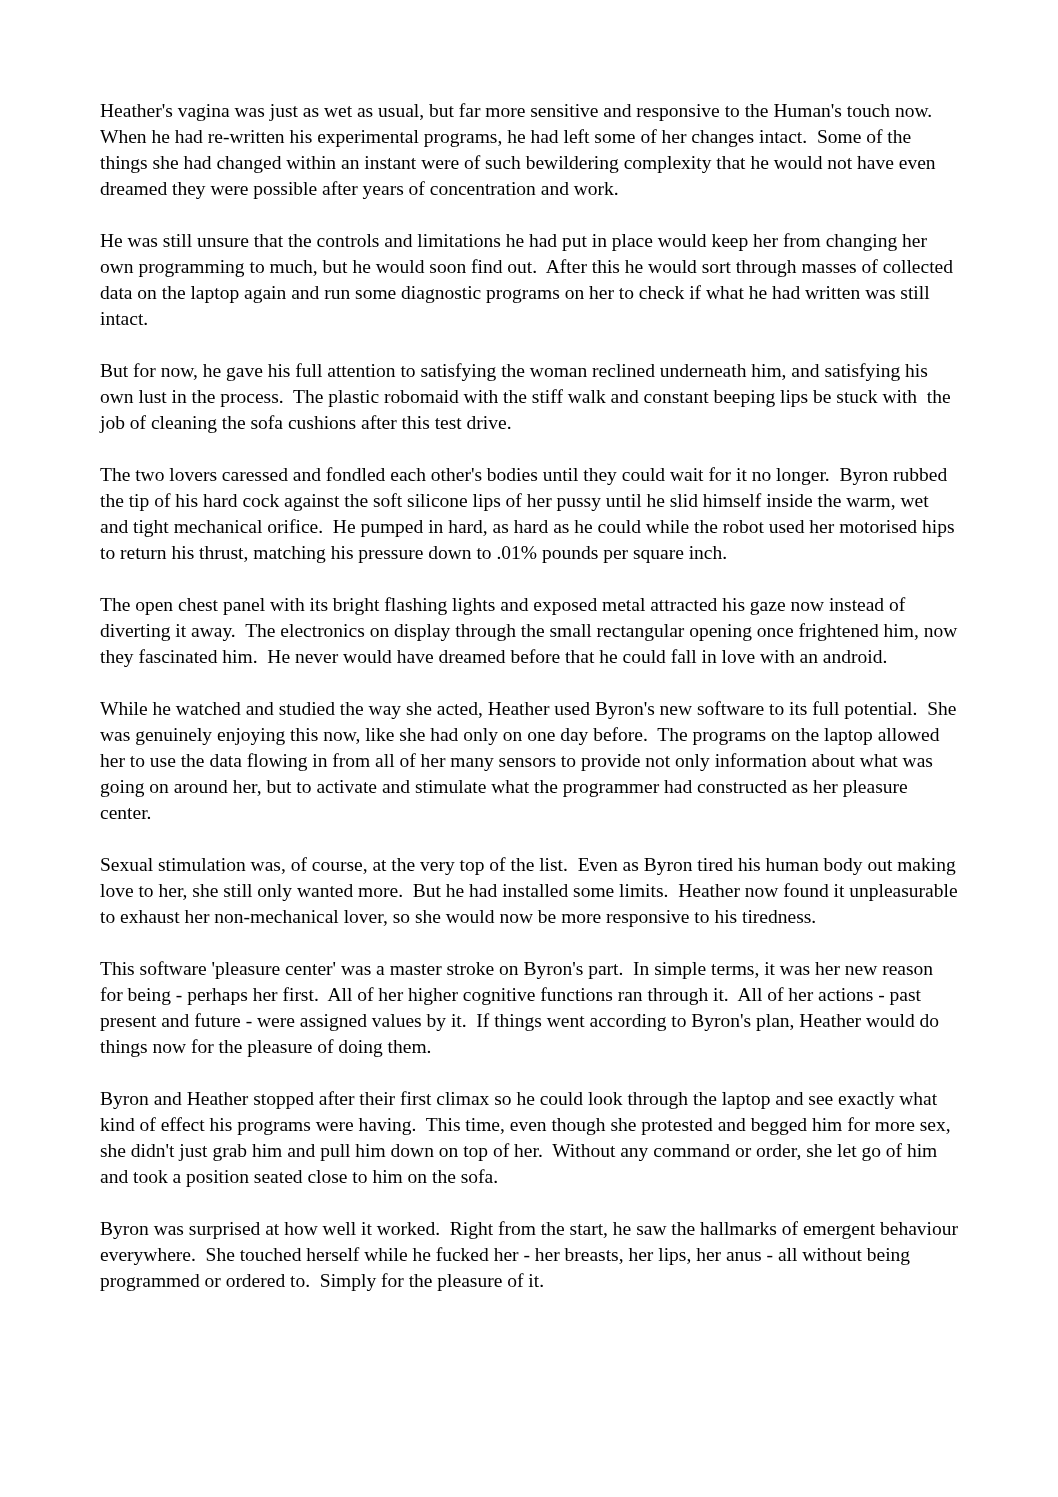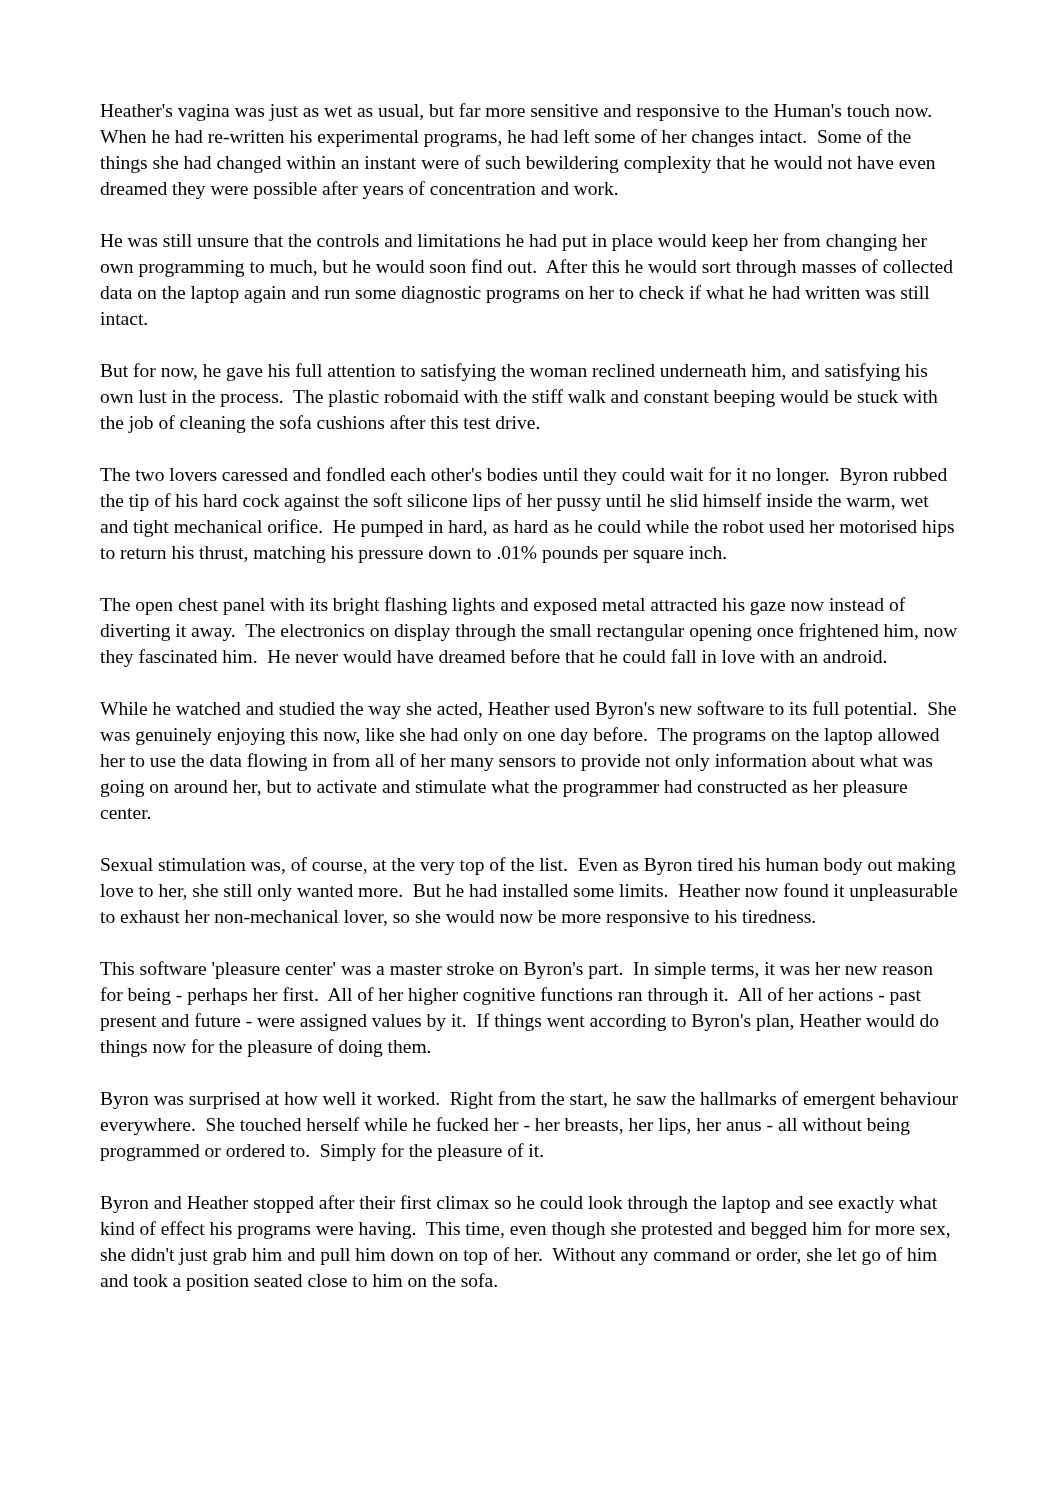--- a/index.html
+++ b/index.html
@@ -22,21 +22,21 @@
     margin-bottom: 26px;
     text-align: left;
   }
 </style>
 </head>
 <body>
 
 <div class="page">
   <p>Heather's vagina was just as wet as usual, but far more sensitive and responsive to the Human's touch now.  When he had re-written his experimental programs, he had left some of her changes intact.  Some of the things she had changed within an instant were of such bewildering complexity that he would not have even dreamed they were possible after years of concentration and work.</p>
   <p>He was still unsure that the controls and limitations he had put in place would keep her from changing her own programming to much, but he would soon find out.  After this he would sort through masses of collected data on the laptop again and run some diagnostic programs on her to check if what he had written was still intact.</p>
-  <p>But for now, he gave his full attention to satisfying the woman reclined underneath him, and satisfying his own lust in the process.  The plastic robomaid with the stiff walk and constant beeping would be stuck with  the job of cleaning the sofa cushions after this test drive.</p>
+  <p>But for now, he gave his full attention to satisfying the woman reclined underneath him, and satisfying his own lust in the process.  The plastic robomaid with the stiff walk and constant beeping lips be stuck with  the job of cleaning the sofa cushions after this test drive.</p>
   <p>The two lovers caressed and fondled each other's bodies until they could wait for it no longer.  Byron rubbed the tip of his hard cock against the soft silicone lips of her pussy until he slid himself inside the warm, wet and tight mechanical orifice.  He pumped in hard, as hard as he could while the robot used her motorised hips to return his thrust, matching his pressure down to .01% pounds per square inch.</p>
   <p>The open chest panel with its bright flashing lights and exposed metal attracted his gaze now instead of diverting it away.  The electronics on display through the small rectangular opening once frightened him, now they fascinated him.  He never would have dreamed before that he could fall in love with an android.</p>
   <p>While he watched and studied the way she acted, Heather used Byron's new software to its full potential.  She was genuinely enjoying this now, like she had only on one day before.  The programs on the laptop allowed her to use the data flowing in from all of her many sensors to provide not only information about what was going on around her, but to activate and stimulate what the programmer had constructed as her pleasure center.</p>
   <p>Sexual stimulation was, of course, at the very top of the list.  Even as Byron tired his human body out making love to her, she still only wanted more.  But he had installed some limits.  Heather now found it unpleasurable to exhaust her non-mechanical lover, so she would now be more responsive to his tiredness.</p>
   <p>This software 'pleasure center' was a master stroke on Byron's part.  In simple terms, it was her new reason for being - perhaps her first.  All of her higher cognitive functions ran through it.  All of her actions - past present and future - were assigned values by it.  If things went according to Byron's plan, Heather would do things now for the pleasure of doing them.</p>
+  <p>Byron and Heather stopped after their first climax so he could look through the laptop and see exactly what kind of effect his programs were having.  This time, even though she protested and begged him for more sex, she didn't just grab him and pull him down on top of her.  Without any command or order, she let go of him and took a position seated close to him on the sofa.</p>
   <p>Byron was surprised at how well it worked.  Right from the start, he saw the hallmarks of emergent behaviour everywhere.  She touched herself while he fucked her - her breasts, her lips, her anus - all without being programmed or ordered to.  Simply for the pleasure of it.</p>
-  <p>Byron and Heather stopped after their first climax so he could look through the laptop and see exactly what kind of effect his programs were having.  This time, even though she protested and begged him for more sex, she didn't just grab him and pull him down on top of her.  Without any command or order, she let go of him and took a position seated close to him on the sofa.</p>
 </div>
 
 </body></html>

